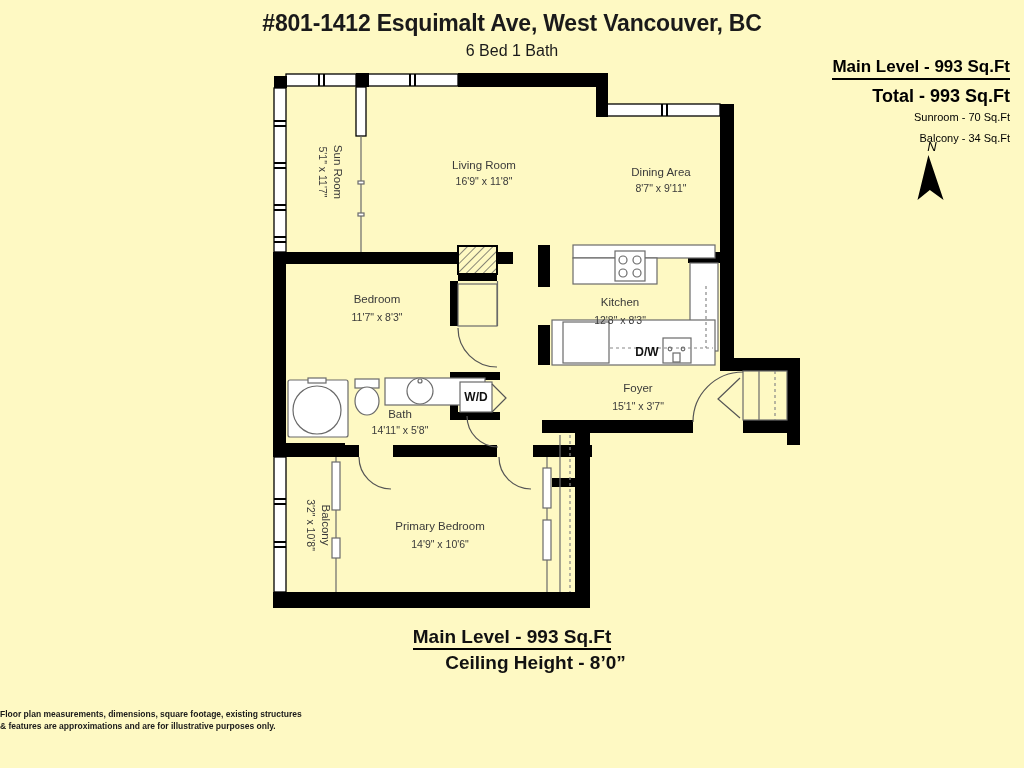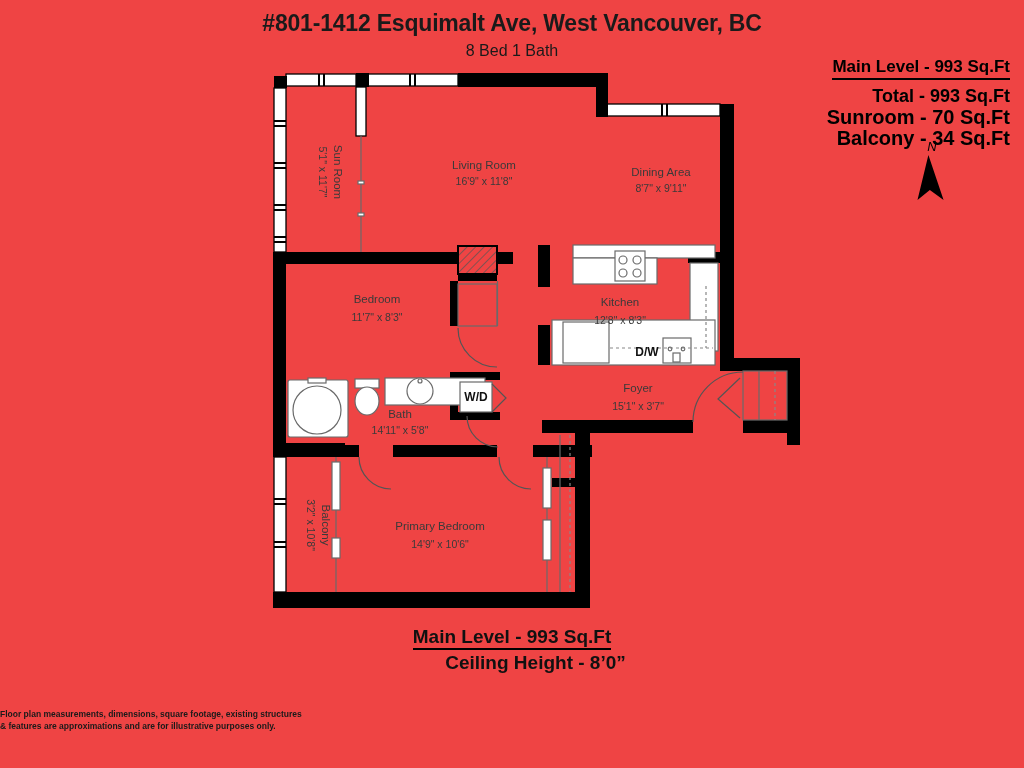--- a/index.html
+++ b/index.html
@@ -1,47 +1,47 @@
 <!DOCTYPE html>
 <html><head>
 <meta charset="utf-8">
 <style>
   html,body{margin:0;padding:0;background:#fff;}
   .canvas{
-    position:relative;width:1024px;height:768px;background:#ef4444;
+    position:relative;width:1024px;height:768px;background:#fef9c3;
     font-family:"Liberation Sans","DejaVu Sans",sans-serif;color:#111;
     outline:1px solid #e3e3e3;overflow:hidden;
   }
   .header{position:absolute;top:10px;left:0;width:100%;text-align:center;}
   .title{font-size:23px;font-weight:700;letter-spacing:-0.2px;color:#1a1a1a;}
   .subtitle{font-size:16px;font-weight:400;margin-top:5px;color:#1a1a1a;}
   .stats{position:absolute;top:57px;right:14px;text-align:right;color:#000;}
   .stats .lvl{font-size:17px;font-weight:700;display:inline-block;border-bottom:2px solid #000;padding-bottom:1px;margin-bottom:6px;}
   .stats .tot{font-size:18px;font-weight:700;line-height:21px;}
-  .stats .sub{font-size:20px;font-weight:700;line-height:21px;}
+  .stats .sub{font-size:11px;font-weight:400;line-height:21px;}
   .compass{position:absolute;left:908px;top:138px;width:44px;height:74px;}
   .plan{position:absolute;left:270px;top:70px;width:530px;height:545px;}
   .footer{position:absolute;top:626px;left:0;width:100%;text-align:center;}
   .footer .lvl{font-size:19px;font-weight:700;display:inline-block;border-bottom:2px solid #000;padding-bottom:0px;}
   .footer .ceil{font-size:19px;font-weight:700;margin-top:2px;margin-left:47px;}
   .disclaimer{position:absolute;top:708px;left:0;width:100%;text-align:left;
     font-size:8.5px;font-weight:700;line-height:12px;color:#1a1a1a;}
   svg text{font-family:"Liberation Sans","DejaVu Sans",sans-serif;}
   .roomname{font-size:11.5px;fill:#3a3a3a;}
   .roomdims{font-size:10.5px;fill:#3a3a3a;}
   .appl{font-size:12px;font-weight:700;fill:#111;}
 </style>
 </head>
 <body>
 
 <div class="canvas">
 
   <div class="header">
     <div class="title">#801-1412 Esquimalt Ave, West Vancouver, BC</div>
-    <div class="subtitle">8 Bed 1 Bath</div>
+    <div class="subtitle">6 Bed 1 Bath</div>
   </div>
 
   <div class="stats">
     <div><span class="lvl">Main Level - 993 Sq.Ft</span></div>
     <div class="tot">Total - 993 Sq.Ft</div>
     <div class="sub">Sunroom - 70 Sq.Ft</div>
     <div class="sub">Balcony - 34 Sq.Ft</div>
   </div>
 
   <svg class="compass" viewBox="0 0 44 74">

